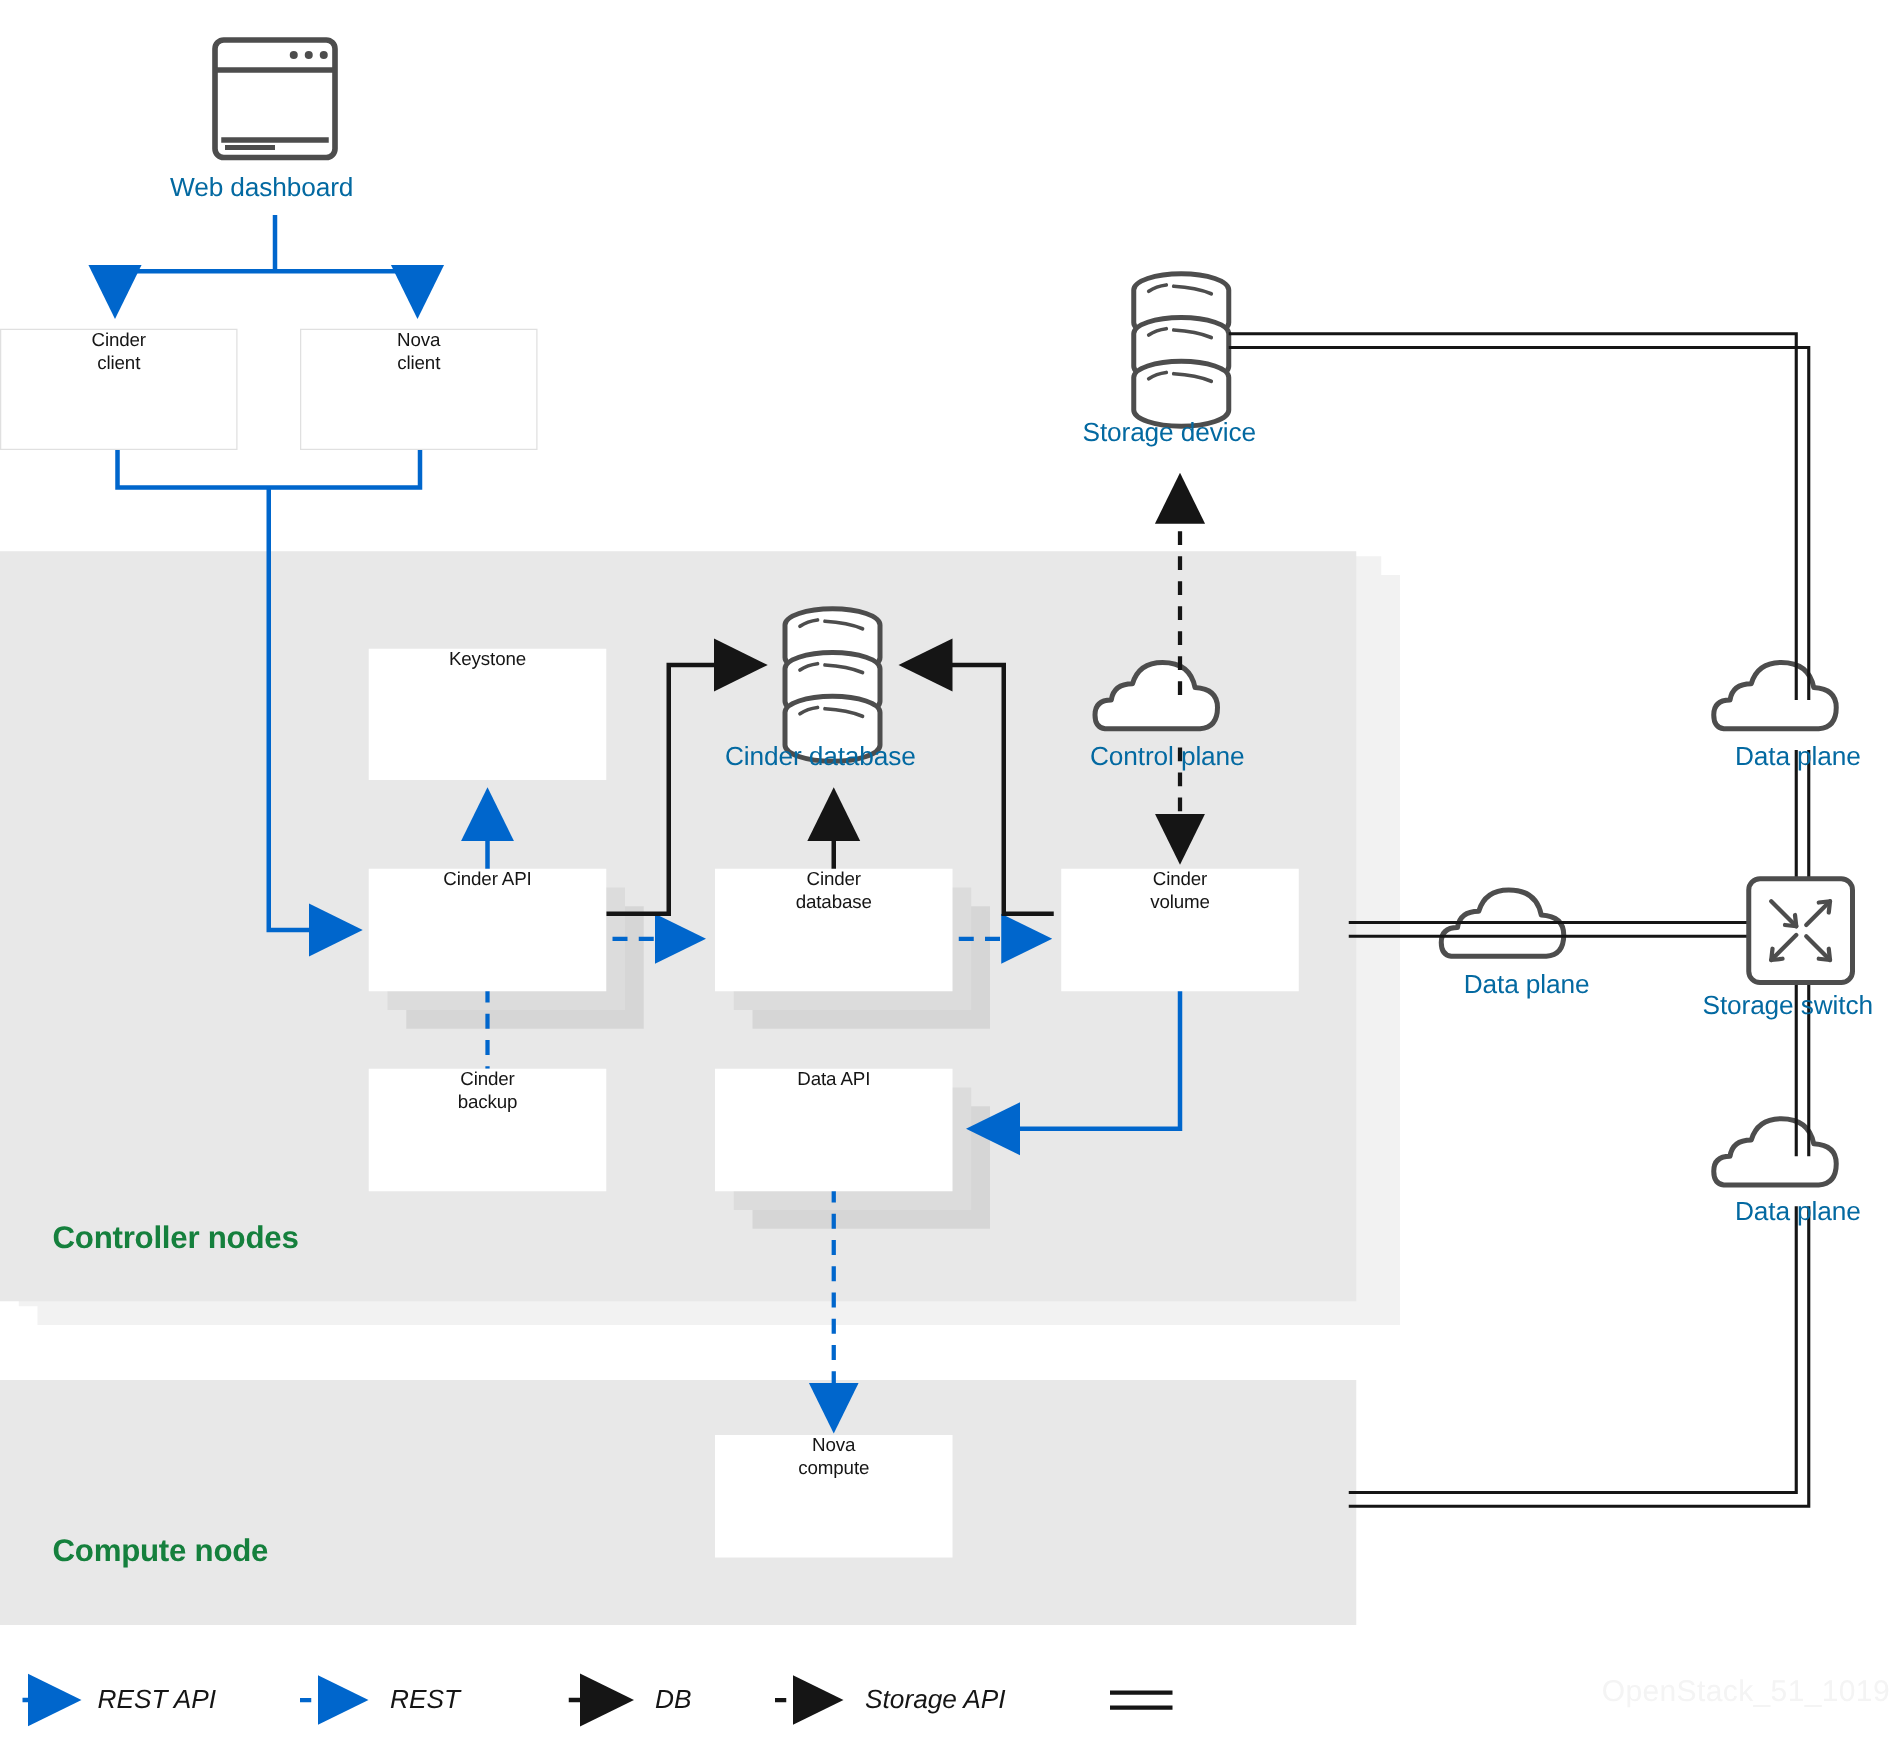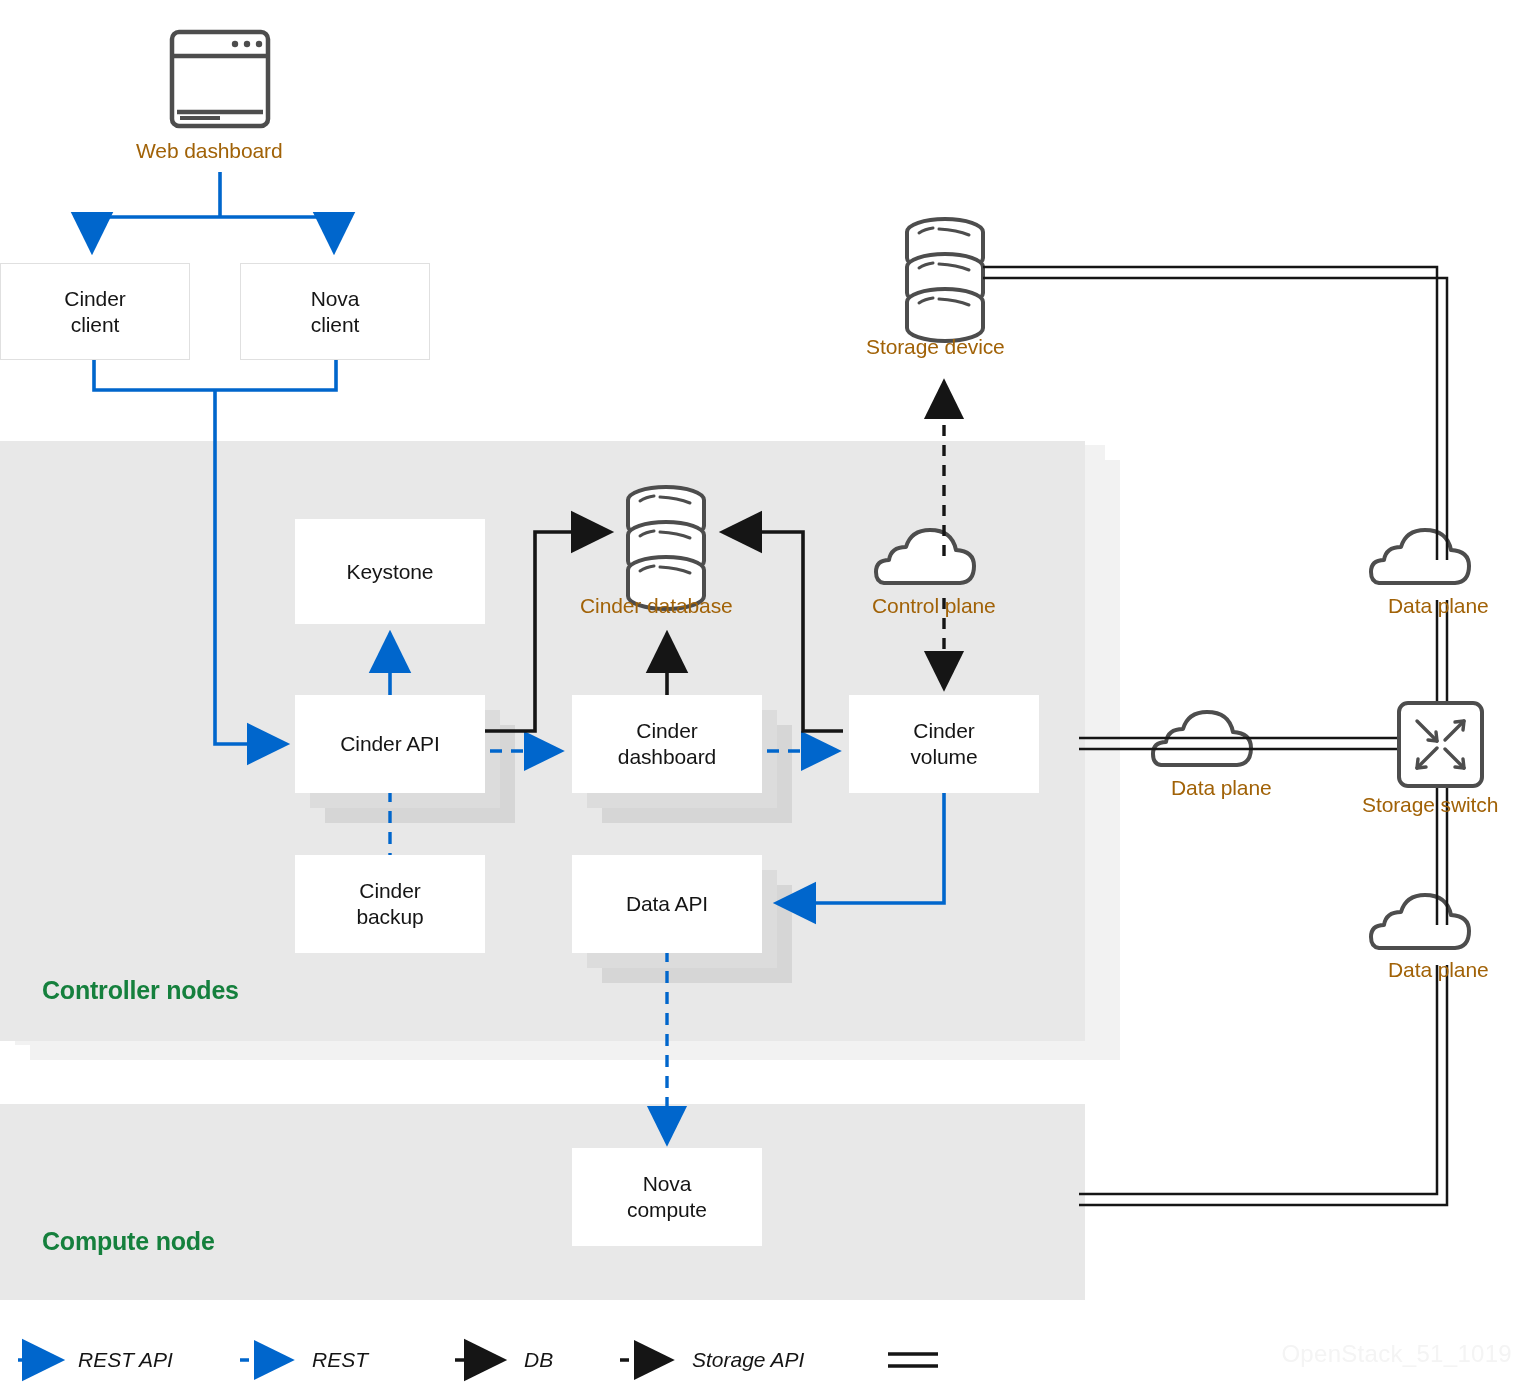--- a/index.html
+++ b/index.html
@@ -34,39 +34,39 @@
     font-weight: bold;
     color: #15803d;
     letter-spacing: -0.2px;
     white-space: nowrap;
   }
   
   .box {
     position: absolute;
     background: #ffffff;
     display: flex;
-    align-items: center;
+    align-items: flex-start;
     justify-content: center;
     text-align: center;
-    font-size: 21px;
+    font-size: 15px;
     color: #151515;
     line-height: 1.22;
     letter-spacing: -0.1px;
   }
   .box.bordered { border: 1px solid #e0e0e0; }
   .box-shadow1, .box-shadow2 {
     position: absolute;
     background: #dcdcdc;
   }
   .box-shadow2 { background: #d6d6d6; }
   
   .lbl {
     position: absolute;
     font-size: 21px;
-    color: #a16207;
+    color: #0369a1;
     white-space: nowrap;
     letter-spacing: -0.1px;
   }
   
   #legend {
     position: absolute;
     left: 0; top: 1330px;
     width: 1520px; height: 60px; text-align: center;
   }
   .lg-item {
@@ -301,21 +301,21 @@
   <div class="box" style="left:295px; top:855px; width:190px; height:98px;">
     <span>
       <span>Cinder</span><br>
       <span>backup</span>
     </span>
   </div>
 
   <div class="box" style="left:572px; top:695px; width:190px; height:98px;">
     <span>
       <span>Cinder</span><br>
-      <span>dashboard</span>
+      <span>database</span>
     </span>
   </div>
 
   <div class="box" style="left:572px; top:855px; width:190px; height:98px;">
     <span>Data API</span>
   </div>
 
   <div class="box" style="left:849px; top:695px; width:190px; height:98px;">
     <span>
       <span>Cinder</span><br>

